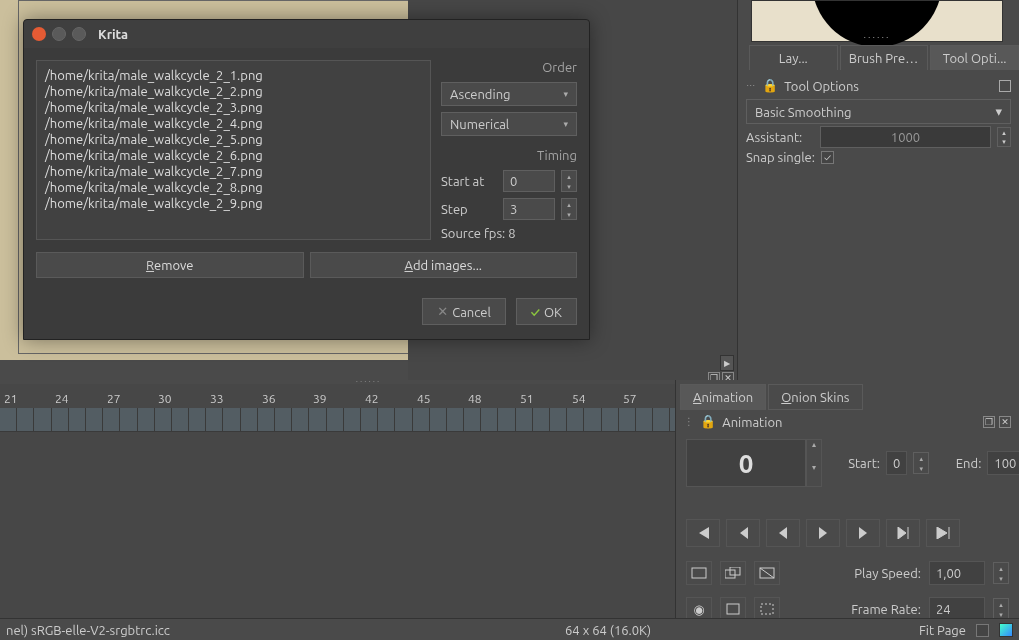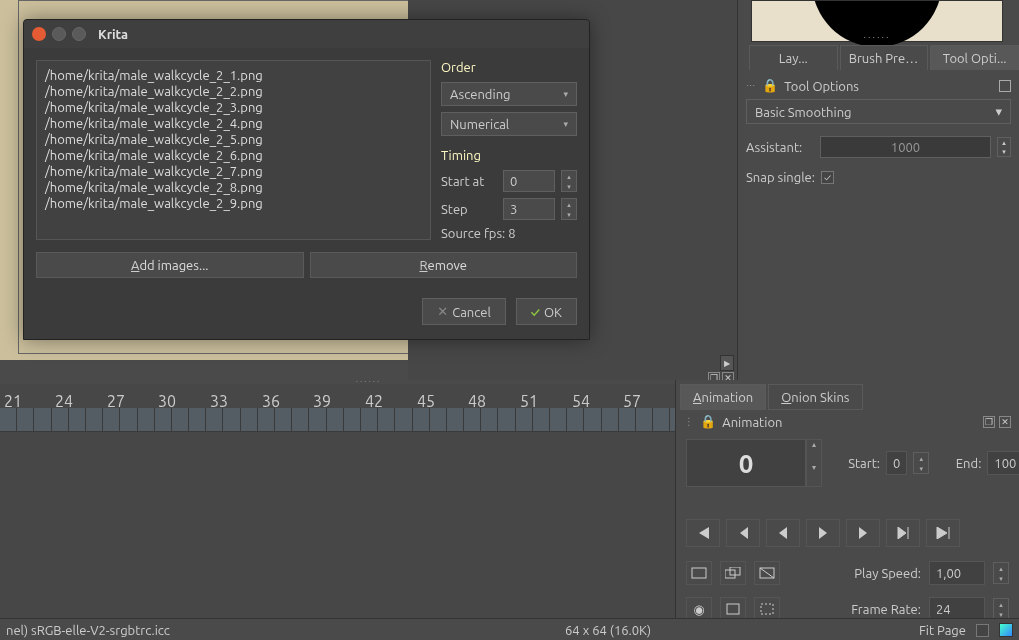--- a/index.html
+++ b/index.html
@@ -27,21 +27,21 @@
 
 
 .tool-opts { position:absolute; top:74px; right:0; left:0; padding:4px 8px; }
 .tool-opts .titlebar { display:flex; align-items:center; gap:6px; padding-bottom:6px; }
 .tool-opts .titlebar .grip { writing-mode:vertical-lr; font-size:9px; letter-spacing:1px; color:#888; }
 .tool-opts .float-icon { width:12px; height:12px; border:1px solid #aaa; margin-left:auto; }
 
 .select-box { background:#4a4a4a; border:1px solid #5f5f5f; padding:4px 8px; display:flex; align-items:center; }
 .select-box .arrow { margin-left:auto; }
 
-.row { display:flex; align-items:center; gap:6px; margin-top:12px; }
+.row { display:flex; align-items:center; gap:6px; margin-top:2px; }
 .row label { min-width:68px; }
 .num-input { flex:1; background:#3a3a3a; border:1px solid #5f5f5f; padding:3px 6px; text-align:center; color:#999; position:relative; }
 .spinner { width:14px; display:flex; flex-direction:column; border:1px solid #5f5f5f; }
 .spinner div { flex:1; height:9px; background:#4a4a4a; text-align:center; font-size:7px; line-height:9px; }
 
 .checkbox { width:13px; height:13px; border:1px solid #777; background:#444; display:inline-flex; align-items:center; justify-content:center; font-size:10px; }
 
 
 .dialog { position:absolute; left:23px; top:19px; width:567px; background:#3b3b3b; border:1px solid #222; border-radius:4px 4px 0 0; box-shadow:0 0 20px rgba(0,0,0,.4); }
 .dialog .titlebar { height:28px; background:#3f3f3f; border-radius:4px 4px 0 0; display:flex; align-items:center; padding:0 8px; gap:6px; }
@@ -53,21 +53,21 @@
 
 .dialog-body { padding:12px; display:flex; gap:10px; }
 .file-list { flex:1; background:#414141; border:1px solid #555; padding:6px; height:218px; overflow:auto; }
 .file-list div { padding:1px 2px; color:#ddd; white-space:nowrap; }
 
 .file-buttons { display:flex; gap:6px; padding:0 12px 12px; }
 .file-buttons button { flex:1; background:#4a4a4a; border:1px solid #5a5a5a; padding:5px; color:#ddd; }
 .file-buttons button .u { text-decoration:underline; }
 
 .right-opts { width:136px; }
-.group-label { color:#fef9c3; margin-bottom:8px; }
+.group-label { color:#a3a3a3; margin-bottom:8px;text-align:right; }
 .sel { background:#4a4a4a; border:1px solid #5f5f5f; padding:4px 8px; display:flex; align-items:center; margin-bottom:6px; }
 .sel .arrow { margin-left:auto; font-size:9px; color:#aaa; }
 
 .timing-row { display:flex; align-items:center; gap:6px; margin-bottom:6px; }
 .timing-row label { width:56px; }
 .timing-row .val { flex:1; background:#4a4a4a; border:1px solid #5f5f5f; padding:3px 6px; }
 .spn { width:16px; border:1px solid #5f5f5f; display:flex; flex-direction:column; }
 .spn div { height:10px; background:#4a4a4a; text-align:center; font-size:7px; line-height:10px; color:#aaa; }
 
 .dialog-footer { padding:8px 12px 14px; display:flex; justify-content:flex-end; gap:10px; }
@@ -75,21 +75,21 @@
 .dlg-btn.primary .tick { color:#8cc63f; font-weight:bold; }
 
 .dialog .left-col { flex:1; display:flex; flex-direction:column; }
 
 
 .timeline { position:absolute; left:0; top:384px; right:282px; height:256px; background:#474747; }
 .timeline .grip-h { position:absolute; top:-10px; left:50%; transform:translateX(-50%); font-size:9px; color:#888; letter-spacing:2px; }
 .timeline .dock-controls { position:absolute; top:-12px; right:3px; display:flex; gap:2px; }
 .timeline .dock-controls span { width:12px; height:12px; border:1px solid #888; display:inline-flex; align-items:center; justify-content:center; font-size:9px; }
 .ruler { position:absolute; top:8px; left:0; right:0; height:16px; background:#474747; display:flex; }
-.ruler span { position:absolute; font-size:16px; color:#ccc; }
+.ruler span { position:absolute; font-size:12px; color:#ccc; }
 .frames { position:absolute; top:24px; left:0; right:0; height:24px; display:flex; }
 .frames div { width:17.2px; height:24px; background:#535d63; border-right:1px solid #3a3a3a; border-bottom:1px solid #3a3a3a; }
 
 
 .anim-panel { position:absolute; right:0; top:380px; width:344px; height:260px; background:#4a4a4a; border-left:1px solid #333; }
 .anim-tabs { display:flex; gap:2px; padding:4px 4px 0; }
 .anim-tab { padding:5px 12px; border:1px solid #5a5a5a; background:#4a4a4a; }
 .anim-tab .u { text-decoration:underline; }
 .anim-tab.active { background:#585858; border-bottom:1px solid #585858; }
 
@@ -211,22 +211,22 @@
         <div class="val">3</div>
         <div class="spn">
             <div>▴</div>
             <div>▾</div>
           </div>
       </div>
       <div>Source fps: 8</div>
     </div>
   </div>
   <div class="file-buttons">
+    <button><span class="u">R</span>emove</button>
     <button><span class="u">A</span><span></span>dd images...</button>
-    <button><span class="u">R</span>emove</button>
   </div>
   <div class="dialog-footer">
     <div class="dlg-btn">
       <span style="color:#888;">✕</span>
       <span><span class="u">C</span>ancel</span>
     </div>
     <div class="dlg-btn primary">
       <span class="tick">✓</span>
       <span><span class="u">O</span>K</span>
     </div>

